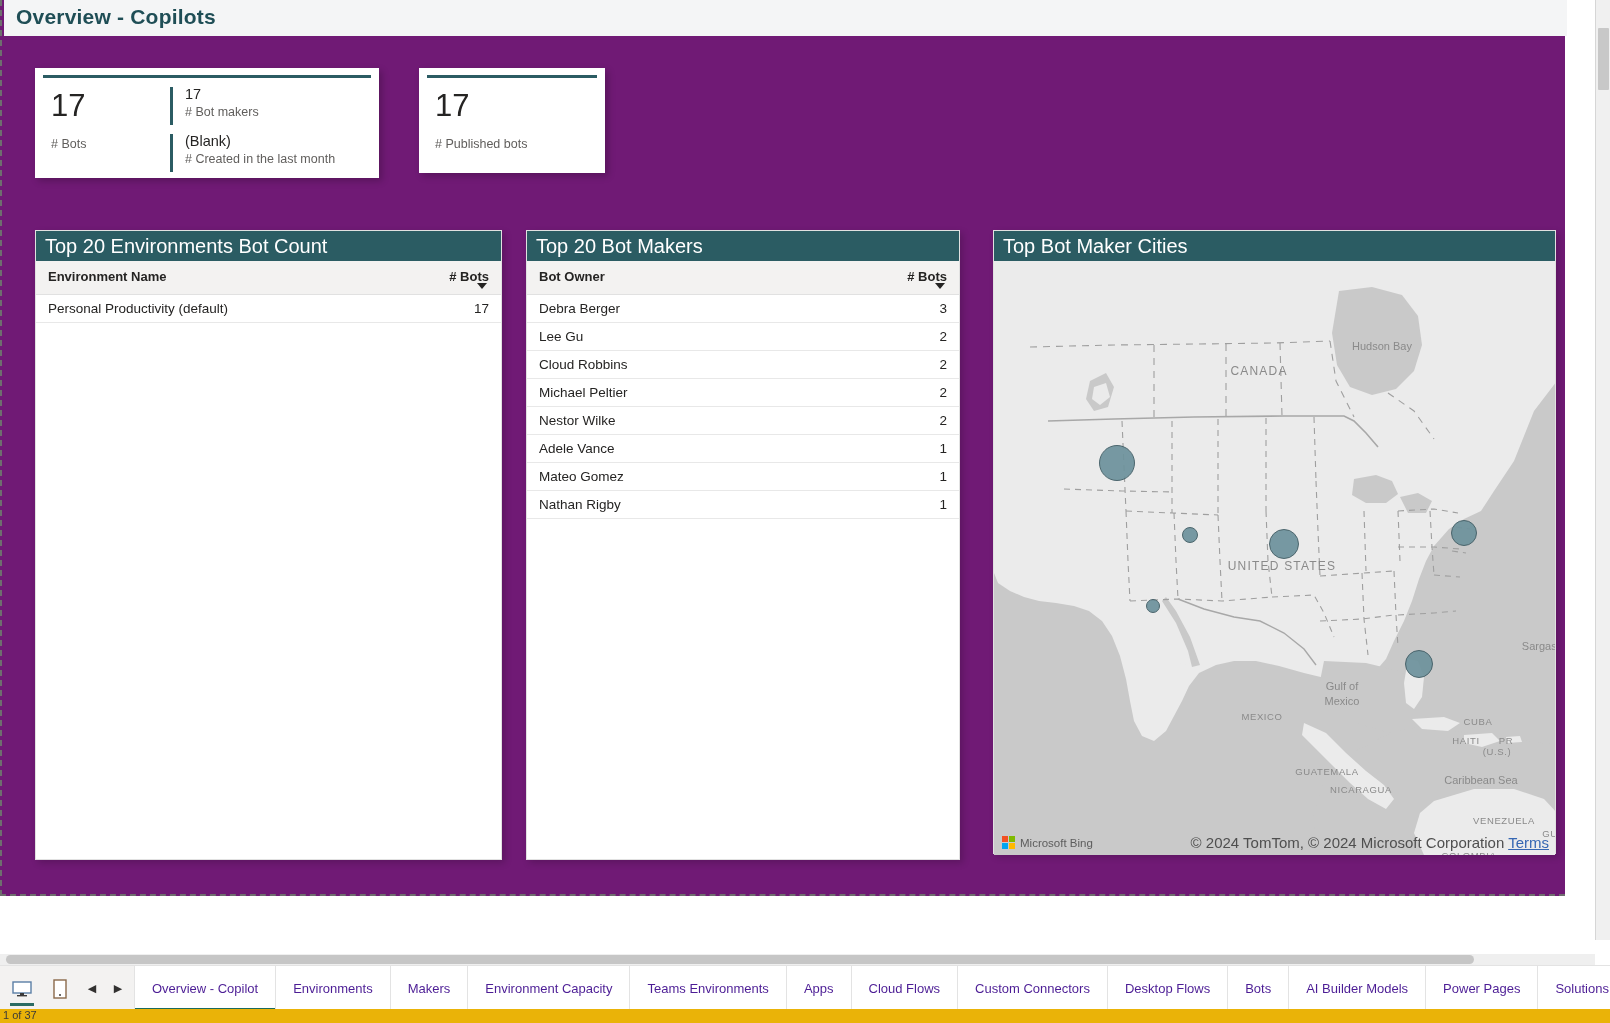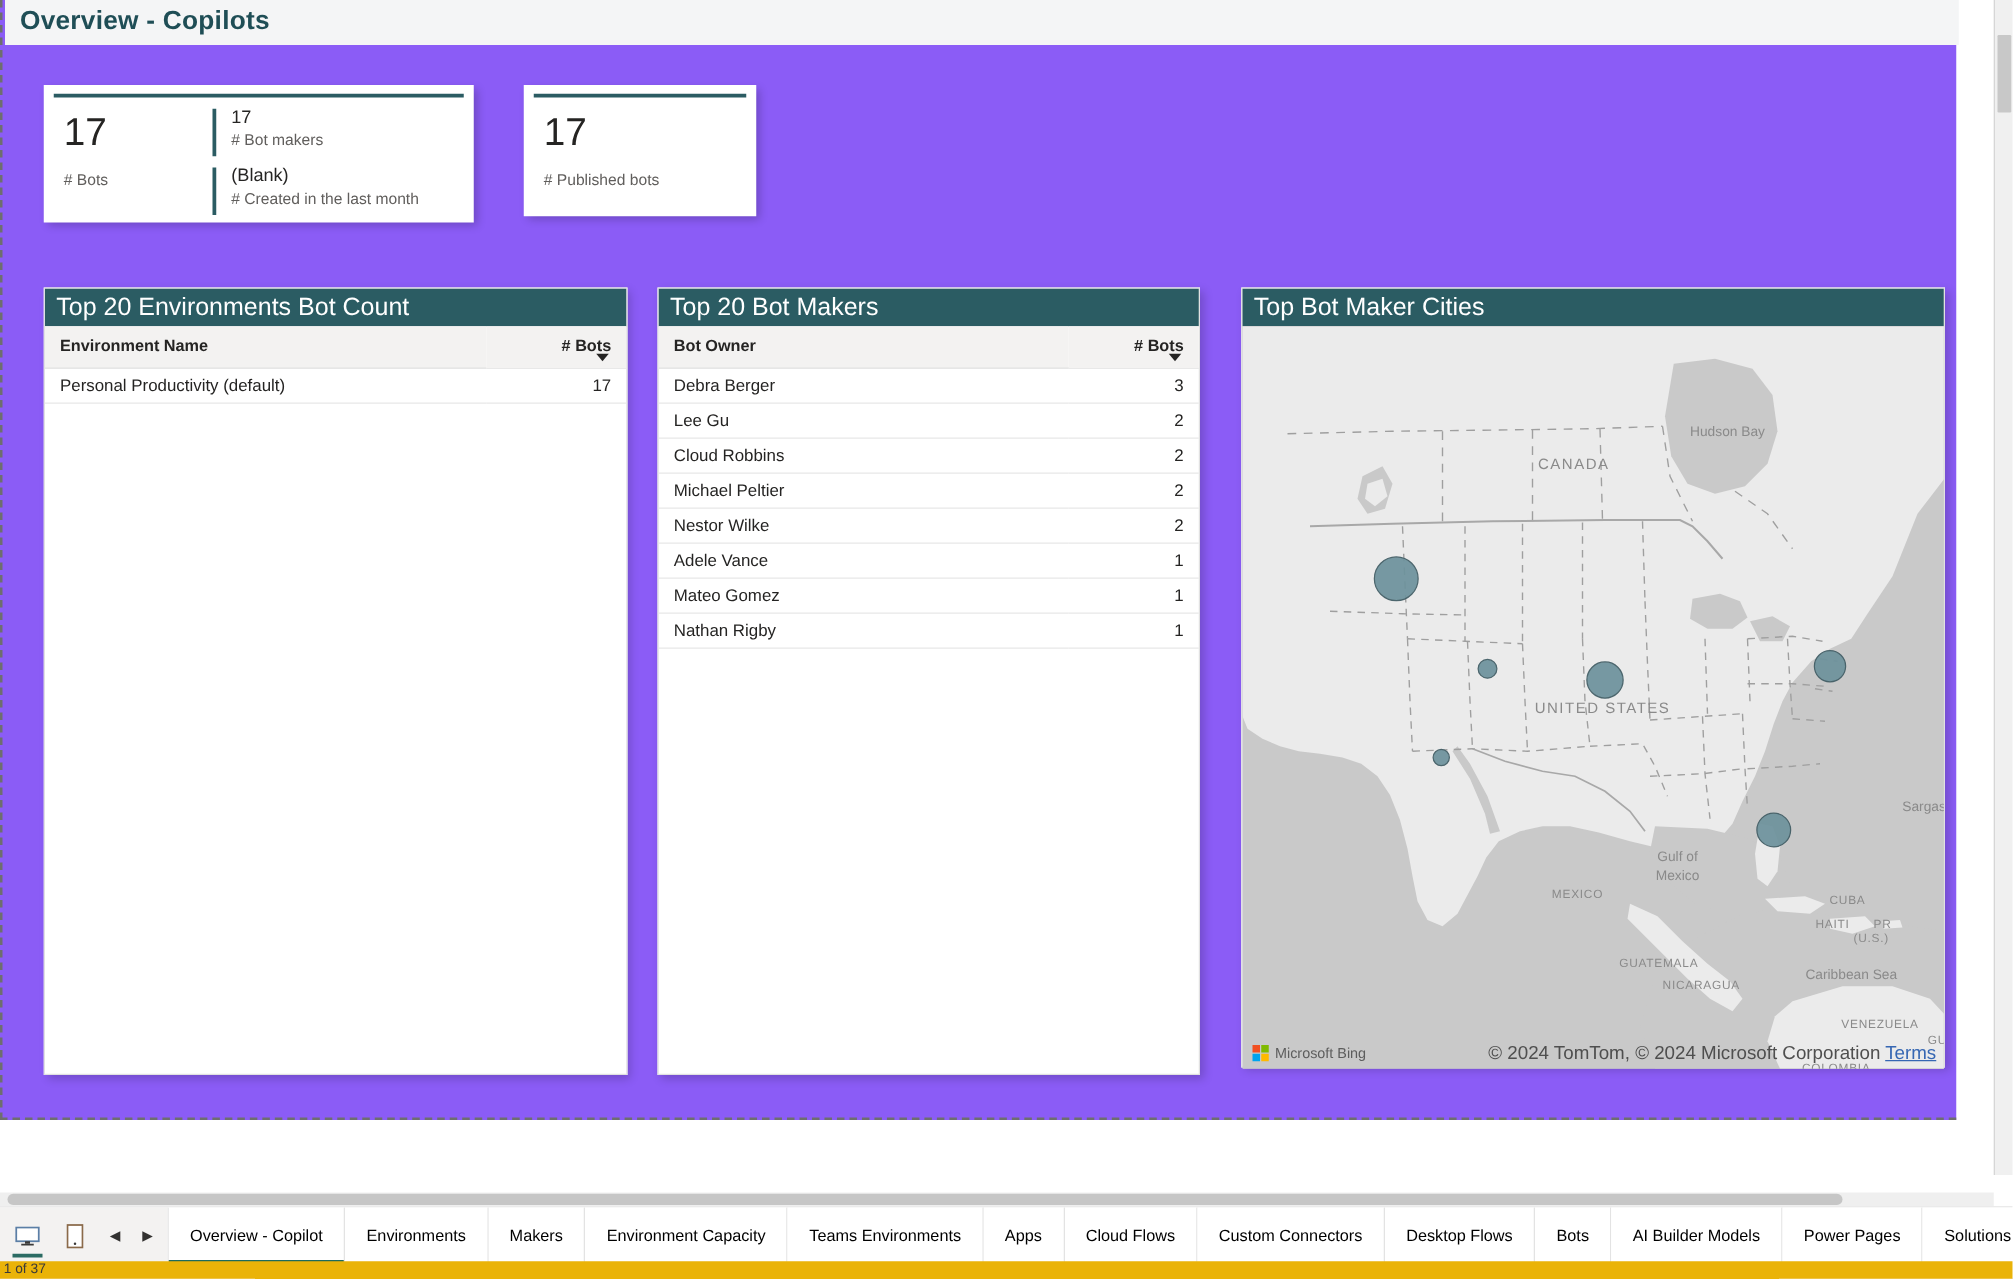--- a/index.html
+++ b/index.html
@@ -10,21 +10,21 @@
     overflow: hidden;
   }
 
   
   #canvas {
     position: absolute;
     left: 0; top: 0;
     width: 1565px; height: 896px;
     border-left: 2px dashed #6e6e6e;
     border-bottom: 2px dashed #6e6e6e;
-    background: #8b5cf6;
+    background: #701a75;
   }
 
   
   #title-band {
     position: absolute; left: 2px; top: 0;
     width: 1563px; height: 36px;
     background: #f4f5f6;
   }
   #page-title {
     position: absolute; left: 12px; top: 5px;
@@ -193,21 +193,21 @@
     height: 3px; background: #2b6b63;
   }
   .nav-arrow {
     width: 20px; height: 100%;
     display: flex; align-items: center; justify-content: center;
     color: #323130; font-size: 11px;
   }
   .page-tab {
     display: flex; align-items: center; justify-content: center;
     padding: 0 17px;
-    font-size: 13px; color: #000000;
+    font-size: 13px; color: #4c1d95;
     border-right: 1px solid #e3e3e3;
     background: #ffffff;
     position: relative;
     white-space: nowrap;
   }
   .page-tab:first-of-type { border-left: 1px solid #e3e3e3; }
   .page-tab.active { font-weight: 400; }
   .page-tab.active .tab-underline {
     position: absolute; left: 0; right: 0; bottom: 0;
     height: 3px; background: #1c6b5d;

